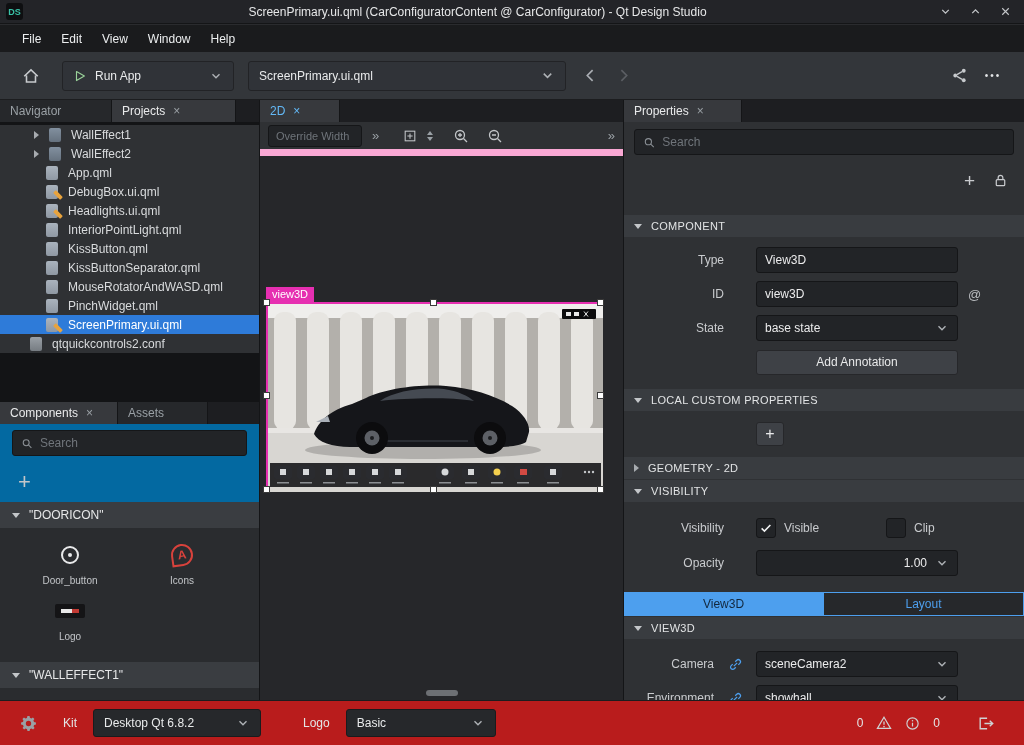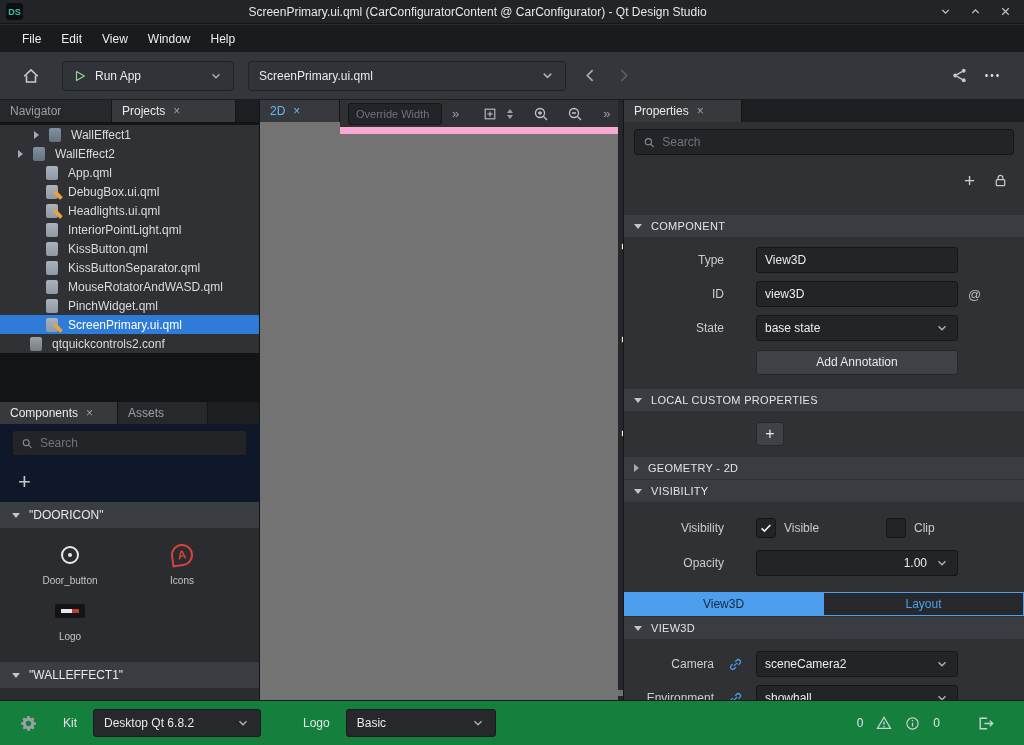--- a/index.html
+++ b/index.html
@@ -25,22 +25,22 @@
   .combo-lg { height:30px; background:#303338; border:1px solid #222326; border-radius:3px; display:flex; align-items:center; padding:0 10px; gap:8px; color:#e8eaeb; }
   .combo-lg .chev { color:#aeb2b6; margin-left:auto; }
   .runapp { width:172px; margin-left:14px; }
   .docsel { width:318px; margin-left:14px; }
   .navarrows { display:flex; margin-left:16px; gap:16px; }
   .spacer { flex:1; }
   .dots { color:#e3e5e6; font-size:10px; letter-spacing:2px; }
 
   
   .main { position:absolute; top:100px; left:0; right:0; bottom:45px; display:flex; }
-  .left-panel { width:260px; background:#0f172a; display:flex; flex-direction:column; border-right:1px solid #141517; }
-  .center-panel { width:364px; background:#737373; display:flex; flex-direction:row; border-right:1px solid #141517; }
+  .left-panel { width:260px; background:#0369a1; display:flex; flex-direction:column; border-right:1px solid #141517; }
+  .center-panel { width:364px; background:#0c4a6e; display:flex; flex-direction:column; border-right:1px solid #141517; }
   .right-panel { flex:1; background:#2f3134; display:flex; flex-direction:column; }
 
   .tabbar { height:22px; background:#1d1e21; display:flex; align-items:stretch; flex:0 0 auto; }
   .tab { display:flex; align-items:center; gap:8px; padding:0 10px; color:#9aa0a5; background:#26282b; border-right:1px solid #141517; font-size:12px; }
   .tab.active { background:#37393d; color:#e9eaeb; }
   .tab .x { color:#9aa0a5; font-size:12px; }
   .tab.bluetab { color:#63b9f7; }
   .tab.bluetab .x { color:#63b9f7; }
 
   
@@ -110,21 +110,21 @@
   .btn { width:202px; height:25px; background:#3e4146; border:1px solid #26272a; border-radius:3px; color:#e8e9ea; display:flex; align-items:center; justify-content:center; font-size:12px; }
   .sq-btn { width:28px; height:24px; background:#3e4146; border:1px solid #26272a; border-radius:3px; color:#e8e9ea; display:flex; align-items:center; justify-content:center; font-size:16px; }
   .checkbox { width:20px; height:20px; background:#222427; border:1px solid #151618; border-radius:3px; display:flex; align-items:center; justify-content:center; color:#f2f3f4; }
   .cb-label { margin-left:8px; color:#c9cbce; }
   .subtabs { display:flex; height:24px; margin-top:12px; }
   .subtab { flex:1; display:flex; align-items:center; justify-content:center; font-size:12px; }
   .subtab.active { background:#4d9fee; background:var(--accent-blue,#4d9fee); color:#12273d; }
   .subtab.inactive { background:#26282b; color:#4d9fee; color:var(--accent-blue,#4d9fee); border:1px solid #4d9fee; border-color:var(--accent-blue,#4d9fee); }
 
   
-  .statusbar { position:absolute; bottom:0; left:0; right:0; height:45px; background:#15803d; border-top:1px solid #1c1d1f; display:flex; align-items:center; padding:0 30px 0 20px; }
+  .statusbar { position:absolute; bottom:0; left:0; right:0; height:45px; background:#b91c1c; border-top:1px solid #1c1d1f; display:flex; align-items:center; padding:0 30px 0 20px; }
   .sb-label { color:#e3e5e6; margin:0 16px 0 26px; }
   .sb-combo { height:28px; background:#26282b; border:1px solid #1a1b1d; border-radius:3px; display:flex; align-items:center; padding:0 10px; color:#e8eaeb; }
   .sb-combo .chev { margin-left:auto; color:#aeb2b6; }
   .sb-right { margin-left:auto; display:flex; align-items:center; gap:13px; color:#cfd2d4; }
   .sb-count { font-size:12px; color:#e3e5e6; }
   .exit-ic { margin-left:24px; }
 </style>
 </head>
 <body>
 
@@ -294,21 +294,21 @@
           <span class="x">×</span>
         </div>
       </div>
 
       <div class="tree">
         <div class="tree-row" style="padding-left:34px">
             <span class="tri-r"></span>
             <span class="fi dir"></span>
             <span>WallEffect1</span>
           </div>
-        <div class="tree-row" style="padding-left:18px">
+        <div class="tree-row" style="padding-left:34px">
             <span class="tri-r"></span>
             <span class="fi dir"></span>
             <span>WallEffect2</span>
           </div>
         <div class="tree-row" style="padding-left:46px">
             <span class="fi"></span>
             <span>App.qml</span>
           </div>
         <div class="tree-row" style="padding-left:46px">
             <span class="fi ui"></span>

